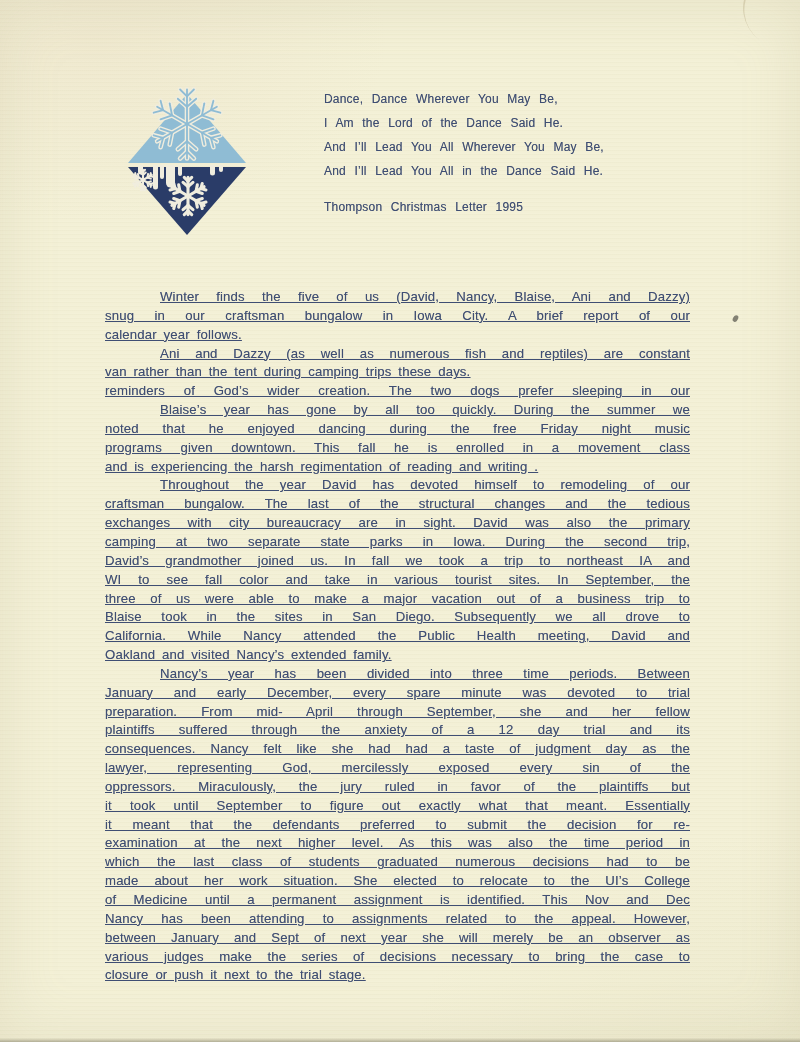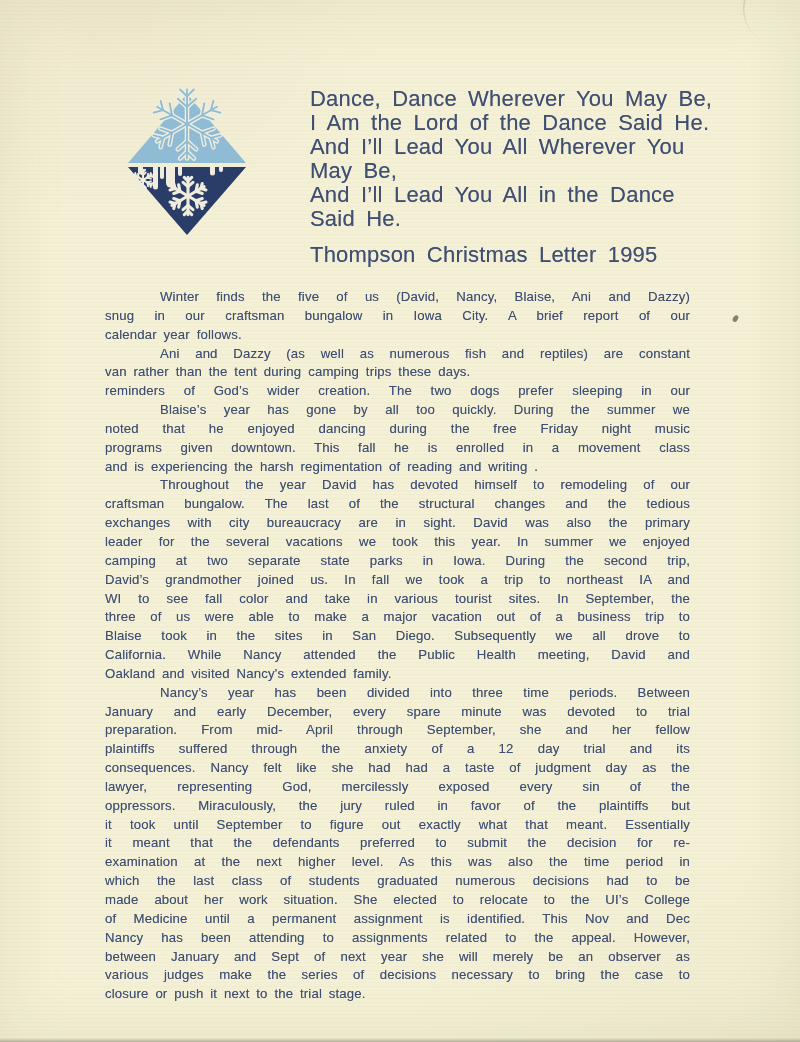--- a/index.html
+++ b/index.html
@@ -27,35 +27,35 @@
     background:linear-gradient(180deg, rgba(0,0,0,0), rgba(105,103,82,0.45));
   }
   .corner-crease{
     position:absolute;top:-14px;right:6px;width:54px;height:52px;
     border-left:2px solid rgba(196,186,152,0.55);
     border-radius:0 0 0 70%;
     transform:rotate(38deg);
   }
   .logo{position:absolute;left:126px;top:84px;}
   .header{
-    position:absolute;left:310px;top:87px;width:420px;
+    position:absolute;left:324px;top:87px;width:420px;
     color:#3f4e73;
-    font-size:22px;line-height:24px;
+    font-size:12px;line-height:24px;
     letter-spacing:0.2px;word-spacing:5px;
     text-shadow:0 0 0.5px rgba(63,78,115,0.55);
   }
   .title{margin-top:12px;}
   .body-text{
     position:absolute;left:105px;top:288px;width:585px;
     color:#3f4e73;
     font-size:13.2px;line-height:18.85px;
     letter-spacing:0.15px;word-spacing:3px;
     text-shadow:0 0 0.5px rgba(63,78,115,0.5);
   }
-  .ln{text-align:justify;text-align-last:justify;}
+  .ln{text-align:justify;text-align-last:justify;text-decoration:underline;}
   .ln.last{text-align:justify;text-align-last:left;}
   .ln.first{text-indent:55px;}
   .speck{
     position:absolute;left:733px;top:315px;width:5px;height:7px;
     background:#6e6d62;border-radius:60% 40% 55% 45%;
     transform:rotate(24deg);opacity:0.85;
   }
 </style>
 </head>
 <body>
@@ -126,21 +126,20 @@
       <div>
         <div class="ln first">Blaise’s year has gone by all too quickly.  During the summer we</div>
         <div class="ln">noted that he enjoyed dancing during the free Friday night music</div>
         <div class="ln">programs given downtown.  This fall he is enrolled in a movement class</div>
         <div class="ln last">and is experiencing the harsh regimentation of reading and writing .</div>
       </div>
       <div>
         <div class="ln first">Throughout the year David has devoted himself to remodeling of our</div>
         <div class="ln">craftsman bungalow.  The last of the structural changes and the tedious</div>
         <div class="ln">exchanges with city bureaucracy are in sight. David was also the primary</div>
-        <div class="ln">leader for the several vacations we took this year.  In summer we enjoyed</div>
         <div class="ln">camping at two separate state parks in Iowa.  During the second trip,</div>
         <div class="ln">David’s grandmother joined us.  In fall we took a trip to northeast IA and</div>
         <div class="ln">WI to see fall color and take in various tourist sites. In September, the</div>
         <div class="ln">three of us were able to make a major vacation out of a business trip to</div>
         <div class="ln">Blaise took in the sites in San Diego.  Subsequently we all drove to</div>
         <div class="ln">California.  While Nancy attended the Public Health meeting, David and</div>
         <div class="ln last">Oakland and visited Nancy’s extended family.</div>
       </div>
       <div>
         <div class="ln first">Nancy’s year has been divided into three time periods.  Between</div>

